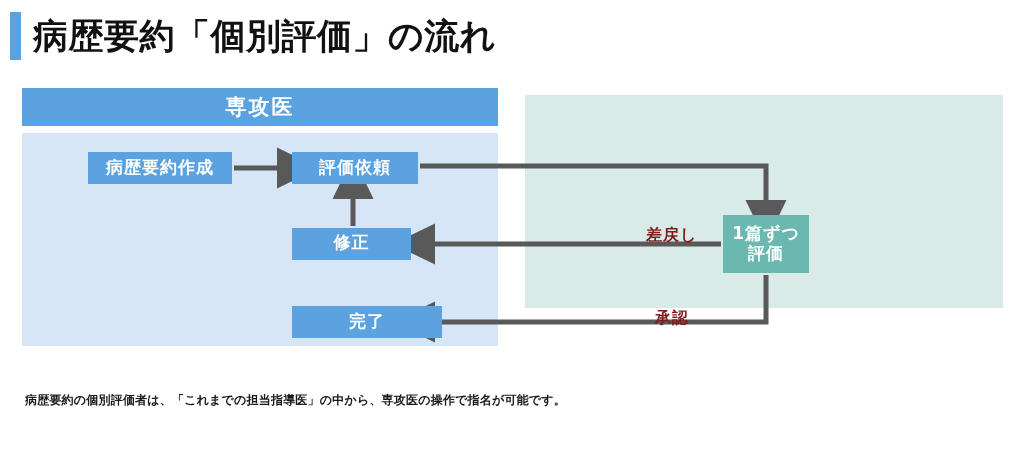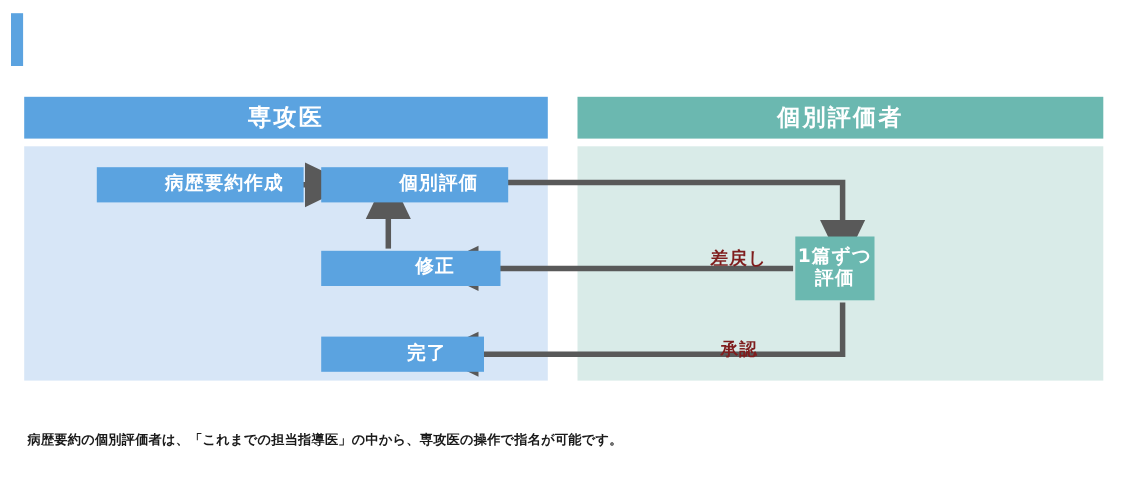--- a/index.html
+++ b/index.html
@@ -74,29 +74,29 @@
     display: flex;
     align-items: center;
     justify-content: center;
     text-align: center;
     color: #ffffff;
     font-weight: bold;
     letter-spacing: 1px;
     line-height: 1.15;
     z-index: 3;
   }
-  .node-blue { background: #5BA3E0; font-size: 17px; padding-left: 44px; }
+  .node-blue { background: #5BA3E0; font-size: 17px; }
   .node-teal { background: #6BB8B0; font-size: 17px; }
 
   #node-create  { left: 88px;  top: 152px; width: 144px; height: 32px; }
   #node-request { left: 292px; top: 152px; width: 126px; height: 32px; }
   #node-revise  { left: 292px; top: 228px; width: 119px; height: 32px; font-family: Liberation Mono, monospace; }
-  #node-done    { left: 292px; top: 306px; width: 104px; height: 32px; }
+  #node-done    { left: 292px; top: 306px; width: 150px; height: 32px; }
   #node-eval {
-    left: 723px; top: 215px; width: 72px; height: 58px;
+    left: 723px; top: 215px; width: 86px; height: 58px;
     flex-direction: column;
   }
   #node-eval .node-line { display: block; }
 
   
   #flow-connectors {
     position: absolute;
     left: 0;
     top: 0;
     width: 1024px;
@@ -128,29 +128,29 @@
     color: #1a1a1a;
     letter-spacing: 0.2px;
     white-space: nowrap;
   }
 </style>
 </head>
 <body>
 
 <div id="page-title-row">
   <div id="title-accent-bar"></div>
+  <div id="page-title-text">病歴要約「個別評価」の流れ</div>
 </div>
 
 <div class="lane" id="lane-trainee">
   <div class="lane-header">専攻医</div>
   <div class="lane-body"></div>
 </div>
 
 <div class="lane" id="lane-assessor">
-  <div class="lane-header">個別評価者</div>
   <div class="lane-body"></div>
 </div>
 
 <svg id="flow-connectors" viewBox="0 0 1024 456" width="1024" height="456" xmlns="http://www.w3.org/2000/svg">
   <defs>
     <marker id="arrow-right" markerWidth="9" markerHeight="9" refX="1" refY="4.5" orient="auto" markerUnits="strokeWidth">
       <path d="M0,0.4 L8.5,4.5 L0,8.6 z" fill="#595959"></path>
     </marker>
     <marker id="arrow-left" markerWidth="9" markerHeight="9" refX="1" refY="4.5" orient="auto" markerUnits="strokeWidth">
       <path d="M0,0.4 L8.5,4.5 L0,8.6 z" fill="#595959"></path>
@@ -168,21 +168,21 @@
   <path d="M420,166 L766,166 L766,205" stroke="#595959" stroke-width="5" fill="none" marker-end="url(#arrow-down)"></path>
 
   <path d="M721,244 L430,244" stroke="#595959" stroke-width="5" fill="none" marker-end="url(#arrow-left)"></path>
 
   <path d="M766,275 L766,322 L430,322" stroke="#595959" stroke-width="5" fill="none" marker-end="url(#arrow-left)"></path>
 
   <path d="M353,226 L353,194" stroke="#595959" stroke-width="5" fill="none" marker-end="url(#arrow-up)"></path>
 </svg>
 
 <div class="node node-blue" id="node-create">病歴要約作成</div>
-<div class="node node-blue" id="node-request">個別評価</div>
+<div class="node node-blue" id="node-request">評価依頼</div>
 <div class="node node-blue" id="node-revise">修正</div>
 <div class="node node-blue" id="node-done">完了</div>
 
 <div class="node node-teal" id="node-eval">
   <span class="node-line">1篇ずつ</span>
   <span class="node-line">評価</span>
 </div>
 
 <div class="edge-label" id="label-return">差戻し</div>
 <div class="edge-label" id="label-approve">承認</div>

